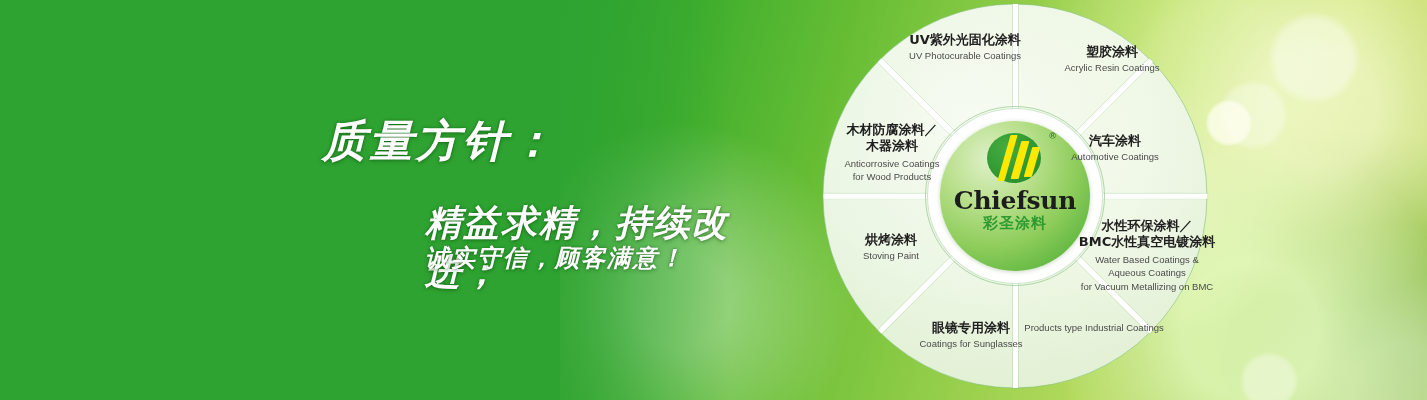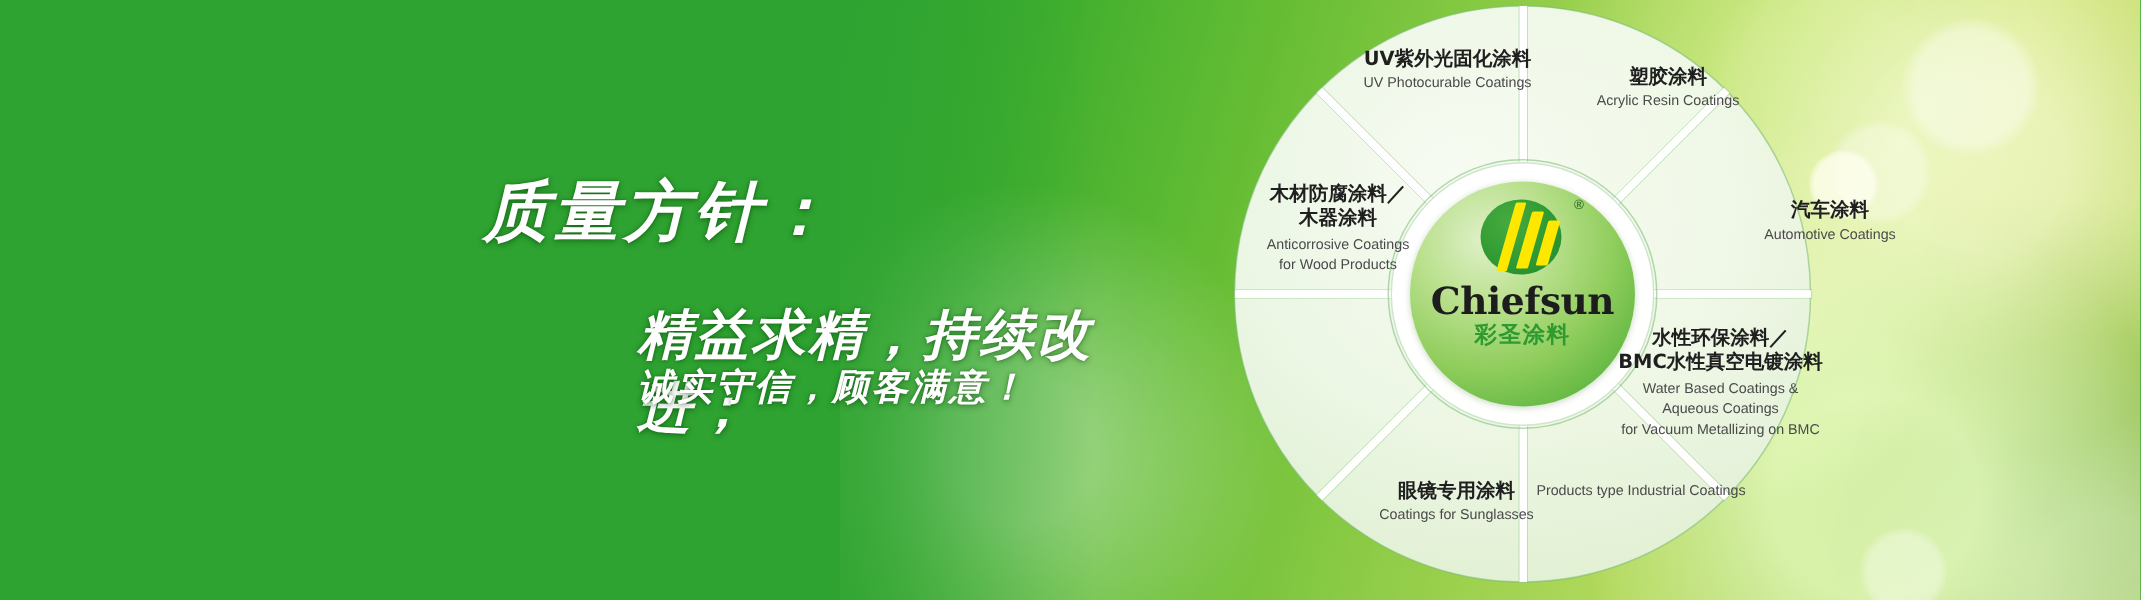--- a/index.html
+++ b/index.html
@@ -119,21 +119,21 @@
   .lbl .cn.two{white-space:normal;}
   .lbl .en{
     font-family:"Liberation Sans","DejaVu Sans",sans-serif;
     font-size:9.5px;color:#4a4a4a;margin-top:2px;white-space:nowrap;text-align:center;
   }
   .lbl .en.wrap{white-space:normal;line-height:1.45;}
 
   .pos-uv     {left:880px;top:32px;width:170px;}
   .pos-acr    {left:1032px;top:44px;width:160px;}
   .pos-wood   {left:828px;top:122px;width:128px;}
-  .pos-auto   {left:1150px;top:133px;width:140px;}
+  .pos-auto   {left:1045px;top:133px;width:140px;}
   .pos-water  {left:1062px;top:218px;width:170px;}
   .pos-stove  {left:832px;top:232px;width:118px;}
   .pos-sun    {left:896px;top:320px;width:150px;}
   .pos-ind    {left:1010px;top:320px;width:168px;}
 </style>
 </head>
 <body>
 
 <div id="stage">
 
@@ -206,20 +206,24 @@
 
   <div class="lbl pos-ind">
     <div class="en">Products type Industrial Coatings</div>
   </div>
 
   <div class="lbl pos-sun">
     <div class="cn">眼镜专用涂料</div>
     <div class="en">Coatings for Sunglasses</div>
   </div>
 
+  <div class="lbl pos-stove">
+    <div class="cn">烘烤涂料</div>
+    <div class="en">Stoving Paint</div>
+  </div>
 
   <div class="lbl pos-wood">
     <div class="cn two" style="white-space:pre-line;">木材防腐涂料／
 木器涂料</div>
     <div class="en wrap" style="white-space:pre-line;">Anticorrosive Coatings
 for Wood Products</div>
   </div>
 
 </div>
 

